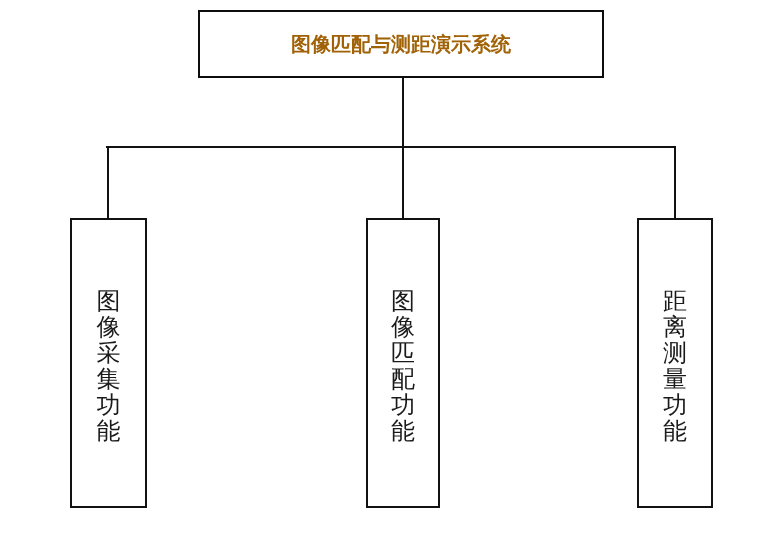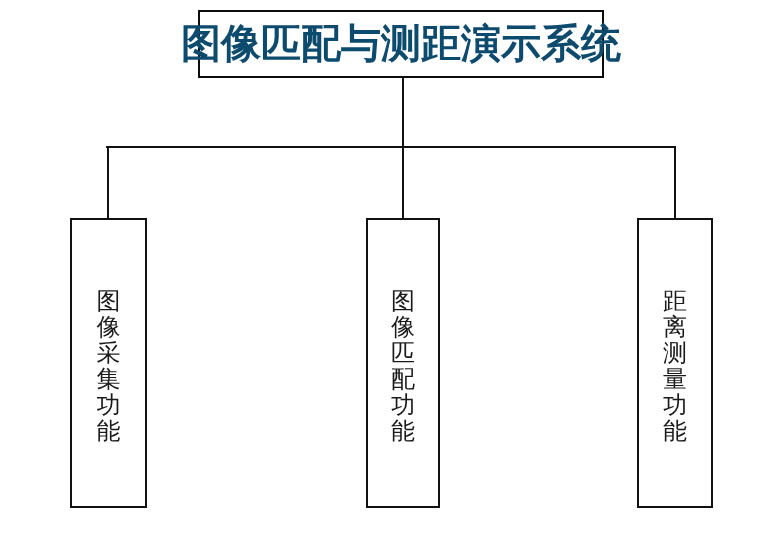--- a/index.html
+++ b/index.html
@@ -27,23 +27,23 @@
     box-sizing: border-box;
     border: 2px solid #0d0d0d;
     background: #ffffff;
     display: flex;
     align-items: center;
     justify-content: center;
   }
   .root-label {
     font-family: Liberation Serif, serif;
     font-weight: bold;
-    font-size: 40px;
+    font-size: 20px;
     line-height: 1;
-    color: #0c4a6e;
+    color: #a16207;
     letter-spacing: 0px;
     white-space: nowrap;
   }
   
   .conn-v {
     position: absolute;
     width: 2px;
     background: #111111;
   }
   .conn-h {

